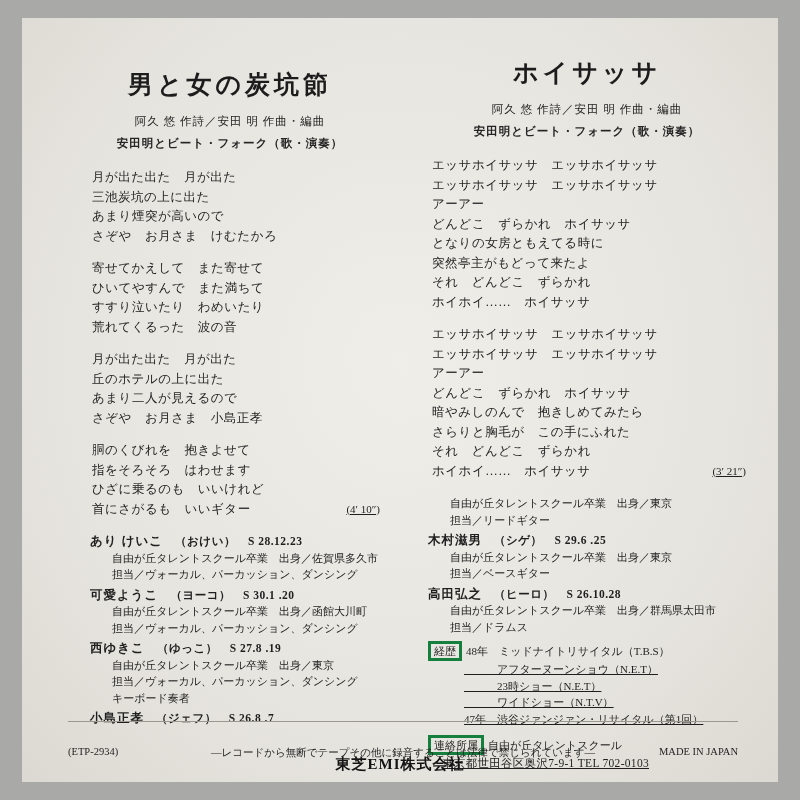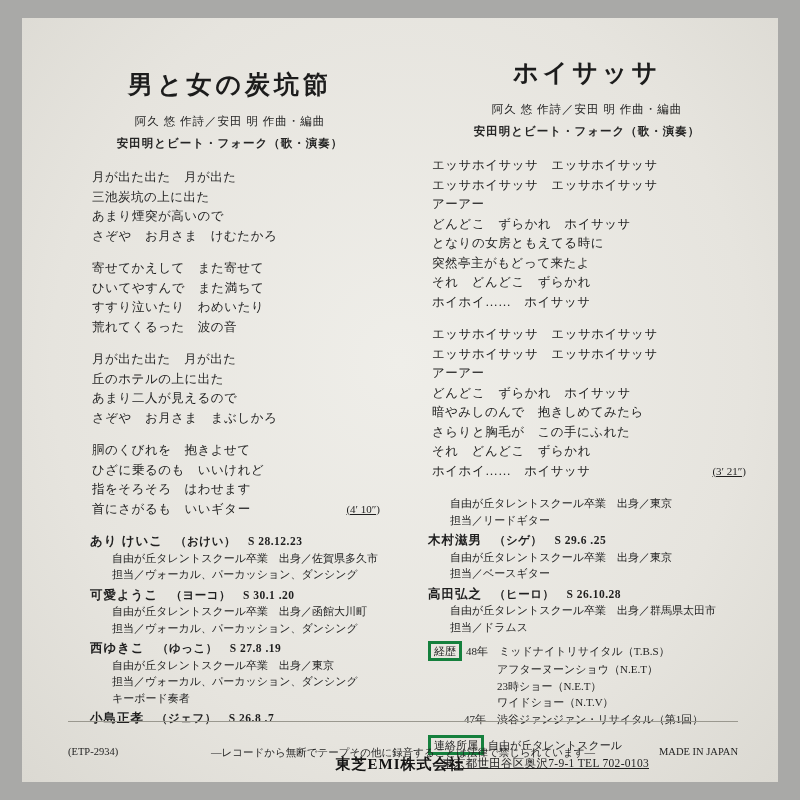--- a/index.html
+++ b/index.html
@@ -116,21 +116,21 @@
   .m-block { margin-bottom: 4px; }
 
   .boxed {
     display: inline-block;
     border: 3px solid #15803d;
     padding: 0 3px;
     font-size: 11px;
     line-height: 14px;
     margin-right: 4px;
   }
-  .hist-row { padding-left: 0; white-space: pre; }
+  .hist-row { padding-left: 0; white-space: pre; text-decoration: underline; }
   .hist-wrap { margin-top: 6px; }
   .contact-wrap { margin-top: 8px; }
   .contact-addr { padding-left: 14px; font-size: 11.5px; letter-spacing: 0.3px; text-decoration: underline; }
   .footer-rule {
     position: absolute;
     left: 46px;
     right: 40px;
     bottom: 60px;
     border-top: 1px solid #9a988f;
   }
@@ -184,26 +184,26 @@
         <div class="stanza">
           <div class="line">寄せてかえして　また寄せて</div>
           <div class="line">ひいてやすんで　また満ちて</div>
           <div class="line">すすり泣いたり　わめいたり</div>
           <div class="line">荒れてくるった　波の音</div>
         </div>
         <div class="stanza">
           <div class="line">月が出た出た　月が出た</div>
           <div class="line">丘のホテルの上に出た</div>
           <div class="line">あまり二人が見えるので</div>
-          <div class="line">さぞや　お月さま　まぶしかろ</div>
+          <div class="line">さぞや　お月さま　小島正孝</div>
         </div>
         <div class="stanza">
           <div class="line">胴のくびれを　抱きよせて</div>
+          <div class="line">指をそろそろ　はわせます</div>
           <div class="line">ひざに乗るのも　いいけれど</div>
-          <div class="line">指をそろそろ　はわせます</div>
           <div class="line">首にさがるも　いいギター</div>
           <div class="duration">(4′ 10″)</div>
         </div>
       </div>
 
       <div class="members">
         <div class="m-block">
           <div class="m-name"><span>あり けいこ</span><span class="m-date">（おけい）　S 28.12.23</span></div>
           <div class="m-line">自由が丘タレントスクール卒業　出身／佐賀県多久市</div>
           <div class="m-line">担当／ヴォーカル、パーカッション、ダンシング</div>

